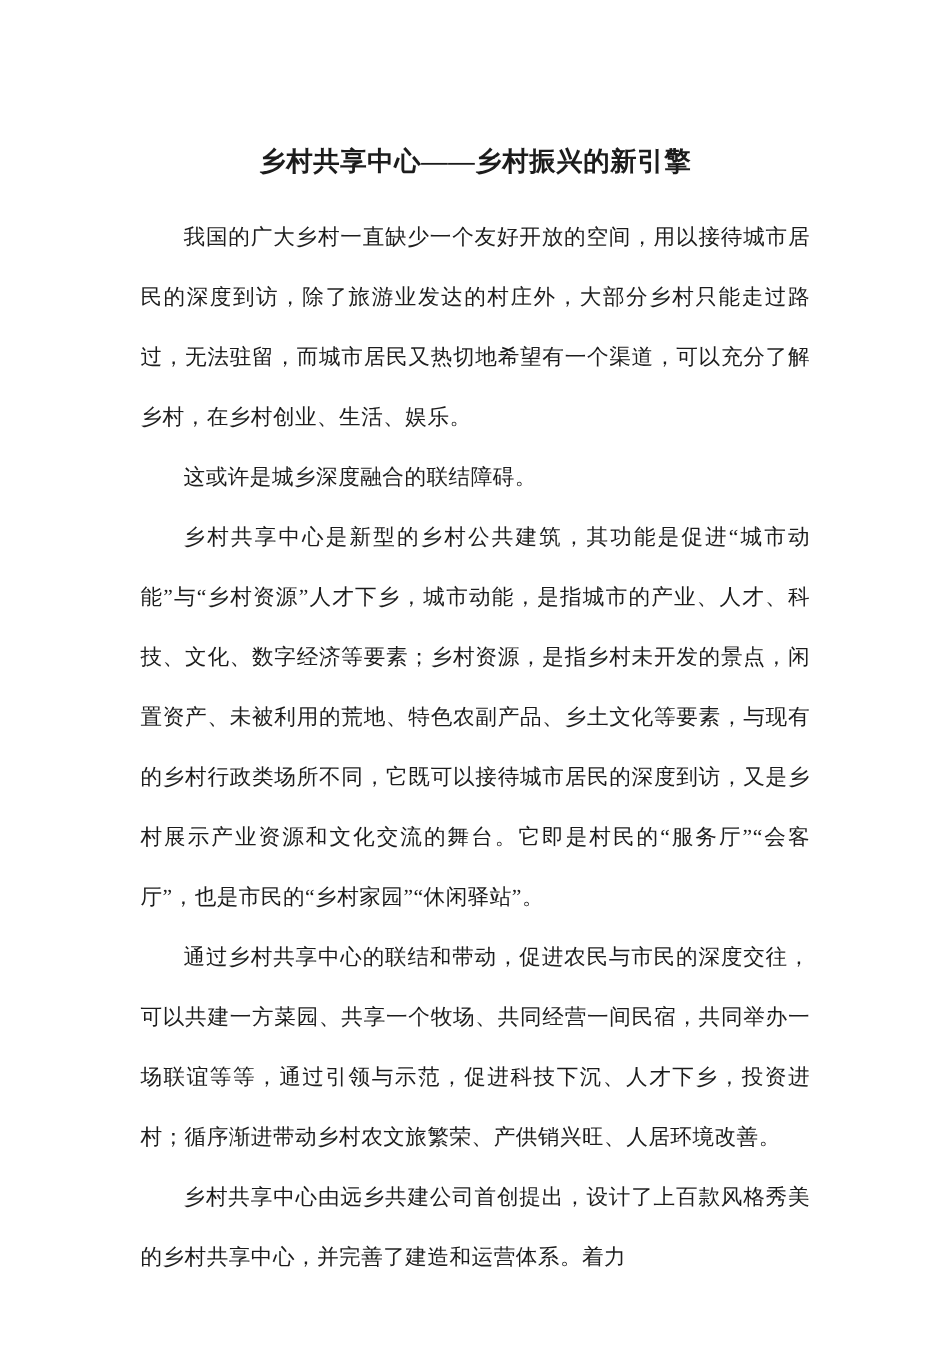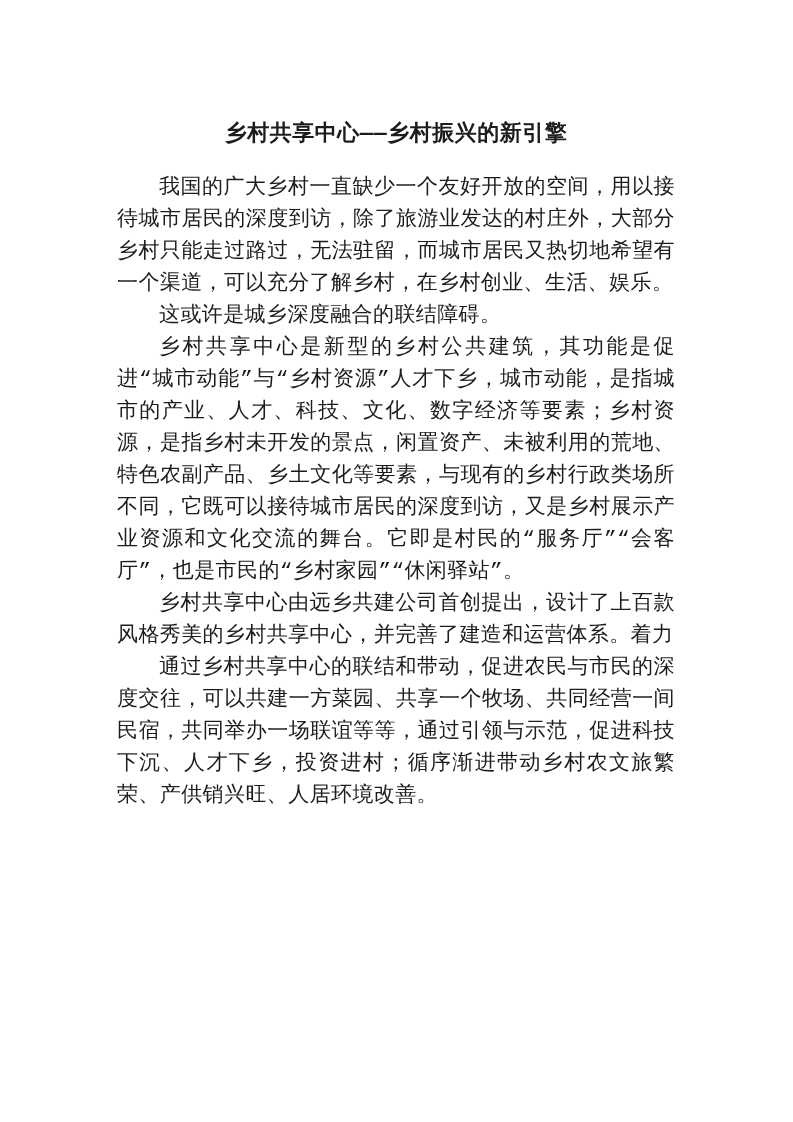--- a/index.html
+++ b/index.html
@@ -4,50 +4,50 @@
 <style>
   * { margin: 0; padding: 0; box-sizing: border-box; }
   html, body { background: #ffffff; }
   .page {
     position: relative;
     width: 793px;
     height: 1122px;
     margin: 0 auto;
     background: #ffffff;
     overflow: hidden;
-    font-family: Liberation Mono, monospace;
+    font-family: Liberation Serif, serif;
     color: #1c1c1c;
     padding: 114px 118px 0 117px;
   }
   .doc-title {
     font-size: 22px;
     font-weight: bold;
     text-align: center;
     line-height: 42px;
     margin-bottom: 16px;
     letter-spacing: 0.5px;
     white-space: nowrap;
   }
   .para {
-    font-size: 21px;
-    line-height: 32px;
+    font-size: 18px;
+    line-height: 50px;
     text-align: justify;
     text-align-last: left;
     text-indent: 2em;
     letter-spacing: 0.4px;
   }
 </style>
 </head>
 <body>
 
 <div class="page">
   <h1 class="doc-title">乡村共享中心——乡村振兴的新引擎</h1>
 
   <p class="para">我国的广大乡村一直缺少一个友好开放的空间，用以接待城市居民的深度到访，除了旅游业发达的村庄外，大部分乡村只能走过路过，无法驻留，而城市居民又热切地希望有一个渠道，可以充分了解乡村，在乡村创业、生活、娱乐。</p>
 
   <p class="para">这或许是城乡深度融合的联结障碍。</p>
 
   <p class="para">乡村共享中心是新型的乡村公共建筑，其功能是促进“城市动能”与“乡村资源”人才下乡，城市动能，是指城市的产业、人才、科技、文化、数字经济等要素；乡村资源，是指乡村未开发的景点，闲置资产、未被利用的荒地、特色农副产品、乡土文化等要素，与现有的乡村行政类场所不同，它既可以接待城市居民的深度到访，又是乡村展示产业资源和文化交流的舞台。它即是村民的“服务厅”“会客厅”，也是市民的“乡村家园”“休闲驿站”。</p>
 
+  <p class="para">通过乡村共享中心的联结和带动，促进农民与市民的深度交往，可以共建一方菜园、共享一个牧场、共同经营一间民宿，共同举办一场联谊等等，通过引领与示范，促进科技下沉、人才下乡，投资进村；循序渐进带动乡村农文旅繁荣、产供销兴旺、人居环境改善。</p>
+
   <p class="para">乡村共享中心由远乡共建公司首创提出，设计了上百款风格秀美的乡村共享中心，并完善了建造和运营体系。着力</p>
-
-  <p class="para">通过乡村共享中心的联结和带动，促进农民与市民的深度交往，可以共建一方菜园、共享一个牧场、共同经营一间民宿，共同举办一场联谊等等，通过引领与示范，促进科技下沉、人才下乡，投资进村；循序渐进带动乡村农文旅繁荣、产供销兴旺、人居环境改善。</p>
 </div>
 
 </body></html>

